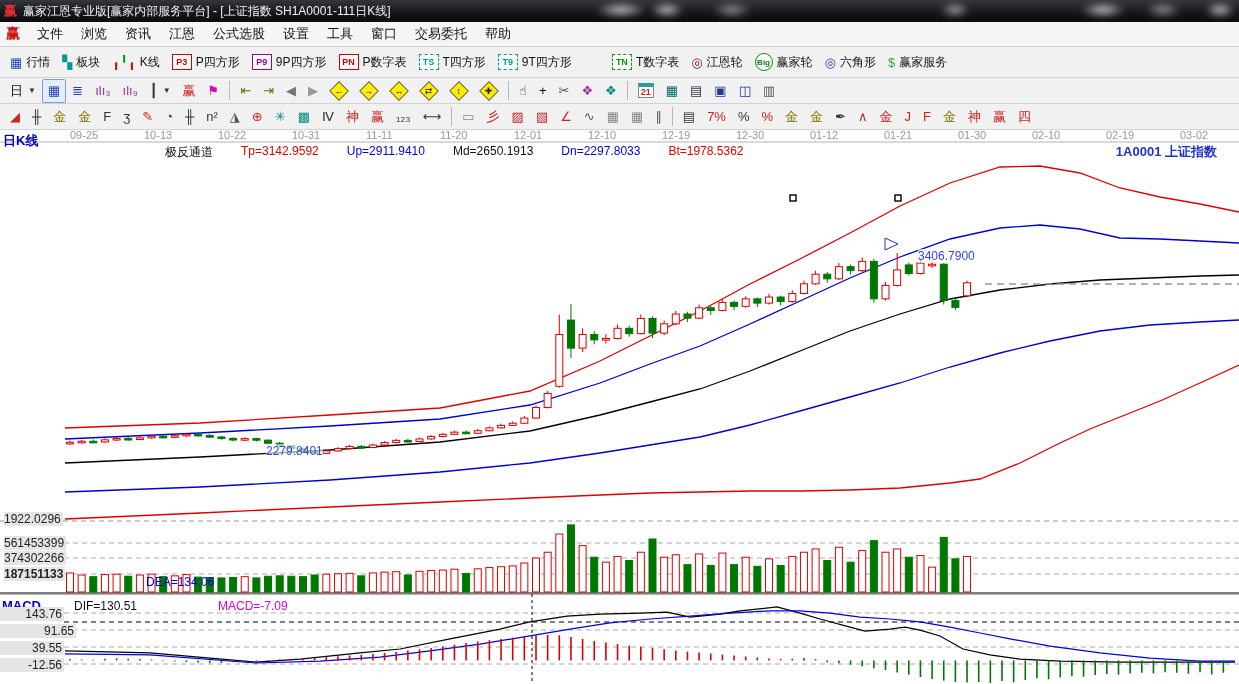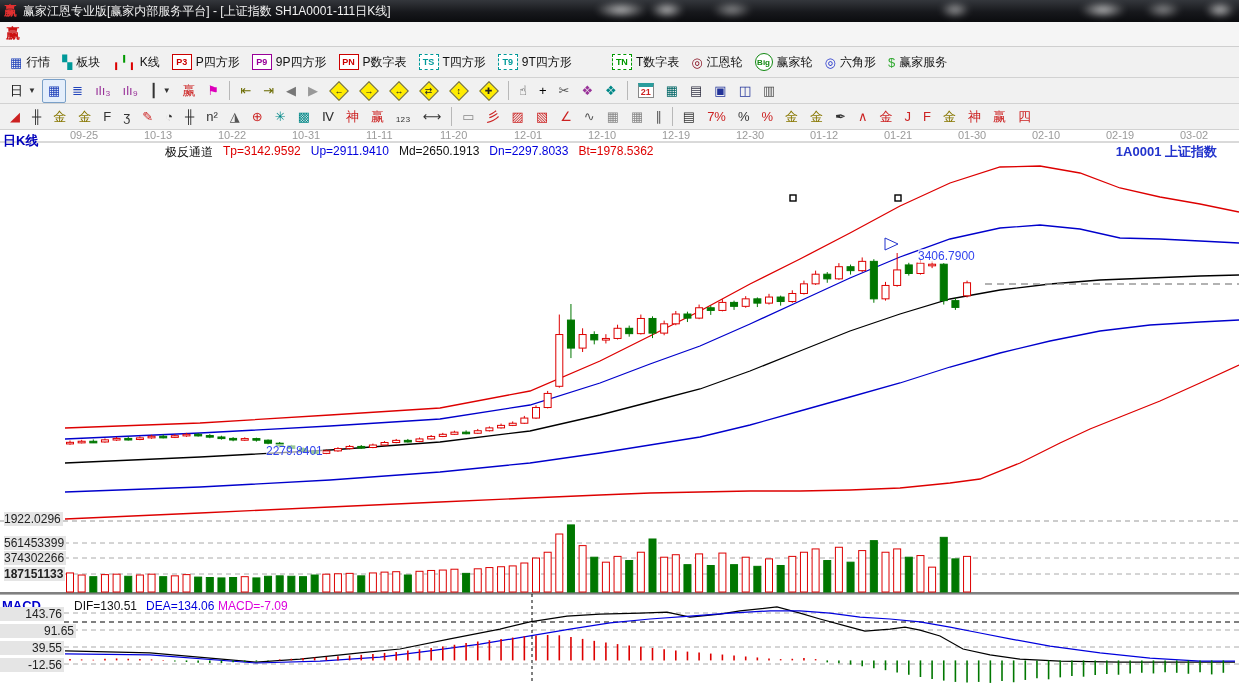--- a/index.html
+++ b/index.html
@@ -32,32 +32,32 @@
   .vsep{width:1px;height:19px;background:#b8b8b8;margin:0 4px;}
   .dd{font-size:8px;color:#333;margin-left:1px;}
   .cal{width:16px;height:15px;border:1px solid #888;background:#fff;font-size:9px;font-weight:bold;color:#cc2222;
        display:flex;align-items:center;justify-content:center;border-top:4px solid #2a9d9d;box-sizing:border-box;}
   .sel{border:1px solid #7aa0c8;background:#e4eefb;}
   
   .chart-area{position:relative;height:555px;background:#fff;}
   .chart-area svg{position:absolute;left:0;top:0;}
   .hud{position:absolute;white-space:nowrap;}
   .kline-label{left:3px;top:2px;color:#0000bb;font-weight:bold;font-size:13px;}
-  .ind-header{left:165px;top:14px;display:flex;gap:10px;font-size:12px;}
+  .ind-header{left:165px;top:14px;display:flex;gap:28px;font-size:12px;}
   .symbol-label{right:22px;top:13px;color:#2233cc;font-weight:bold;font-size:13px;}
   .hi-label{left:918px;top:119px;color:#3344ee;font-size:12px;background:rgba(255,255,255,.6);}
   .lo-label{left:266px;top:314px;color:#3344ee;font-size:12px;background:rgba(255,255,255,.6);}
   .ax{background:#e5e5e5;padding-right:2px;font-size:12px;color:#222;}
   .price-axis{left:4px;top:382px;}
   .vol1{left:4px;top:406px;}
   .vol2{left:4px;top:421px;}
   .vol3{left:4px;top:437px;font-weight:bold;}
   .macd-title{left:2px;top:468px;color:#0000cc;font-weight:bold;font-size:13px;}
   .dif-label{left:74px;top:469px;color:#111;}
-  .dea-label{left:146px;top:469px;color:#0000dd;}
+  .dea-label{left:146px;top:445px;color:#0000dd;}
   .macd-label{left:218px;top:469px;color:#dd00dd;}
   .m1{left:0;top:477px;width:62px;text-align:right;}
   .m2{left:0;top:494px;width:62px;text-align:right;padding-left:12px;}
   .m3{left:0;top:511px;width:62px;text-align:right;}
   .m4{left:0;top:528px;width:62px;text-align:right;}
 </style>
 </head>
 <body>
 
 <div class="app">
@@ -69,20 +69,32 @@
     <span class="smudge" style="left:650px;width:34px"></span>
     <span class="smudge" style="left:712px;width:40px;opacity:.7"></span>
     <span class="smudge" style="left:940px;width:30px;opacity:.8"></span>
     <span class="smudge" style="left:1080px;width:46px"></span>
     <span class="smudge" style="left:1145px;width:36px;opacity:.7"></span>
     <span class="smudge" style="left:1205px;width:30px"></span>
   </div>
 
   <div class="menubar">
     <span class="logo">赢</span>
+    <span id="menu-items" style="display:flex">
+        <span class="menu-item">文件</span>
+        <span class="menu-item">浏览</span>
+        <span class="menu-item">资讯</span>
+        <span class="menu-item">江恩</span>
+        <span class="menu-item">公式选股</span>
+        <span class="menu-item">设置</span>
+        <span class="menu-item">工具</span>
+        <span class="menu-item">窗口</span>
+        <span class="menu-item">交易委托</span>
+        <span class="menu-item">帮助</span>
+      </span>
   </div>
 
   <div class="toolbar tb1" id="toolbar-main">
       <div class="tbtn">
         <span class="glyph" style="color: rgb(34, 68, 187);">▦</span>
         <span class="lbl">行情</span>
       </div>
       <div class="tbtn">
         <span class="glyph" style="color: rgb(0, 153, 153);">▚</span>
         <span class="lbl">板块</span>

